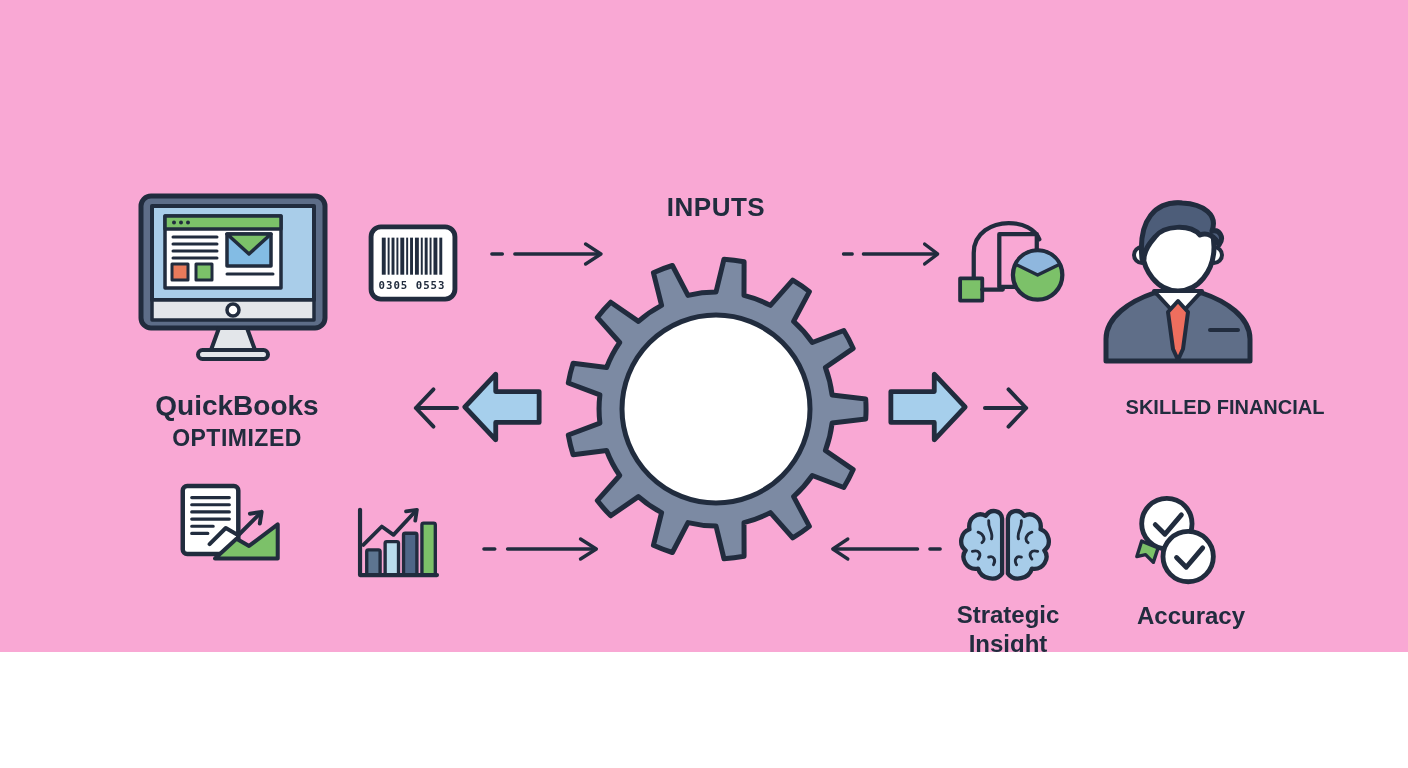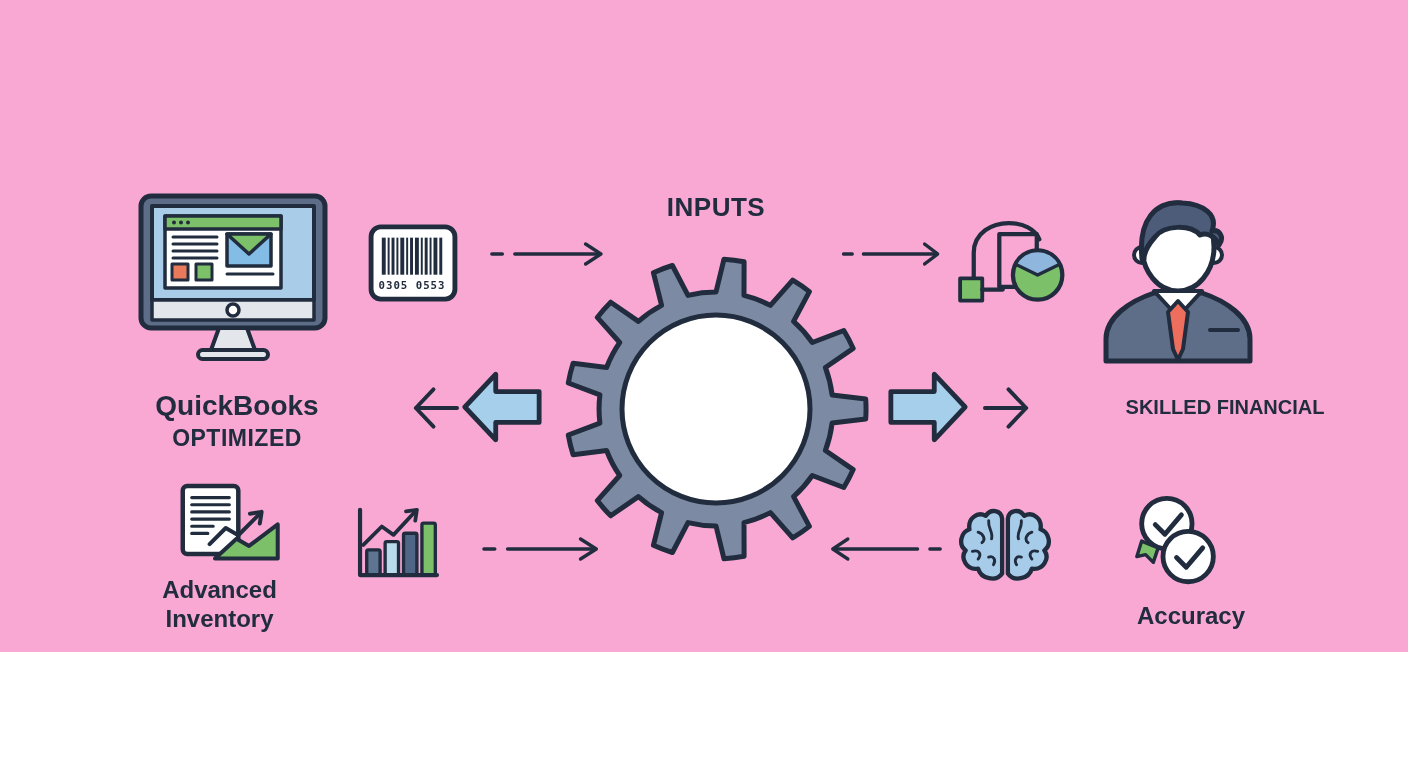--- a/index.html
+++ b/index.html
@@ -45,26 +45,26 @@
 
   <div class="lbl" id="lbl-quickbooks">
     <span class="l1">QuickBooks</span>
     <span class="l2">OPTIMIZED</span>
   </div>
 
   <div class="lbl" id="lbl-professional">
     <span>SKILLED FINANCIAL</span>
   </div>
 
-  <div class="lbl" id="lbl-advinv">
-    <span>Advanced</span>
-    <span>Inventory</span>
-  </div>
-
-
+
+
+  <div class="lbl" id="lbl-strategic">
+    <span>Strategic</span>
+    <span>Insight</span>
+  </div>
 
   <div class="lbl" id="lbl-accuracy">Accuracy</div>
 
   <svg class="abs" style="left:561px;top:254px" width="310" height="310" viewBox="0 0 310 310">
     <path id="gear-shape" class="sf f-gear" stroke-width="5" d="M155.0 38.0 L163.0 5.2 A150 150 0 0 1 183.1 7.7 L183.0 41.4 A117 117 0 0 1 209.4 51.4 L209.4 51.4 L231.7 26.1 A150 150 0 0 1 248.4 37.6 L232.6 67.4 A117 117 0 0 1 251.3 88.5 L251.3 88.5 L282.8 76.5 A150 150 0 0 1 292.2 94.4 L264.4 113.5 A117 117 0 0 1 271.1 140.9 L271.1 140.9 L304.7 144.9 A150 150 0 0 1 304.7 165.1 L271.1 169.1 A117 117 0 0 1 264.4 196.5 L264.4 196.5 L292.2 215.6 A150 150 0 0 1 282.8 233.5 L251.3 221.5 A117 117 0 0 1 232.6 242.6 L232.6 242.6 L248.4 272.4 A150 150 0 0 1 231.7 283.9 L209.4 258.6 A117 117 0 0 1 183.0 268.6 L183.0 268.6 L183.1 302.3 A150 150 0 0 1 163.0 304.8 L155.0 272.0 A117 117 0 0 1 127.0 268.6 L127.0 268.6 L111.4 298.5 A150 150 0 0 1 92.4 291.3 L100.6 258.6 A117 117 0 0 1 77.4 242.6 L77.4 242.6 L49.7 261.8 A150 150 0 0 1 36.3 246.6 L58.7 221.5 A117 117 0 0 1 45.6 196.5 L45.6 196.5 L12.1 200.7 A150 150 0 0 1 7.3 181.0 L38.9 169.1 A117 117 0 0 1 38.9 140.9 L38.9 140.9 L7.3 129.0 A150 150 0 0 1 12.1 109.3 L45.6 113.5 A117 117 0 0 1 58.7 88.5 L58.7 88.5 L36.3 63.4 A150 150 0 0 1 49.7 48.2 L77.4 67.4 A117 117 0 0 1 100.6 51.4 L100.6 51.4 L92.4 18.7 A150 150 0 0 1 111.4 11.5 L127.0 41.4 A117 117 0 0 1 155.0 38.0 Z"></path>
     <circle class="sf f-white" stroke-width="5" cx="155" cy="155" r="94"></circle>
   </svg>
 
   <svg class="abs" style="left:137px;top:192px" width="195" height="170" viewBox="0 0 195 170">
     <rect class="sf f-frame" stroke-width="5" x="4" y="4" width="184" height="132" rx="10"></rect>

